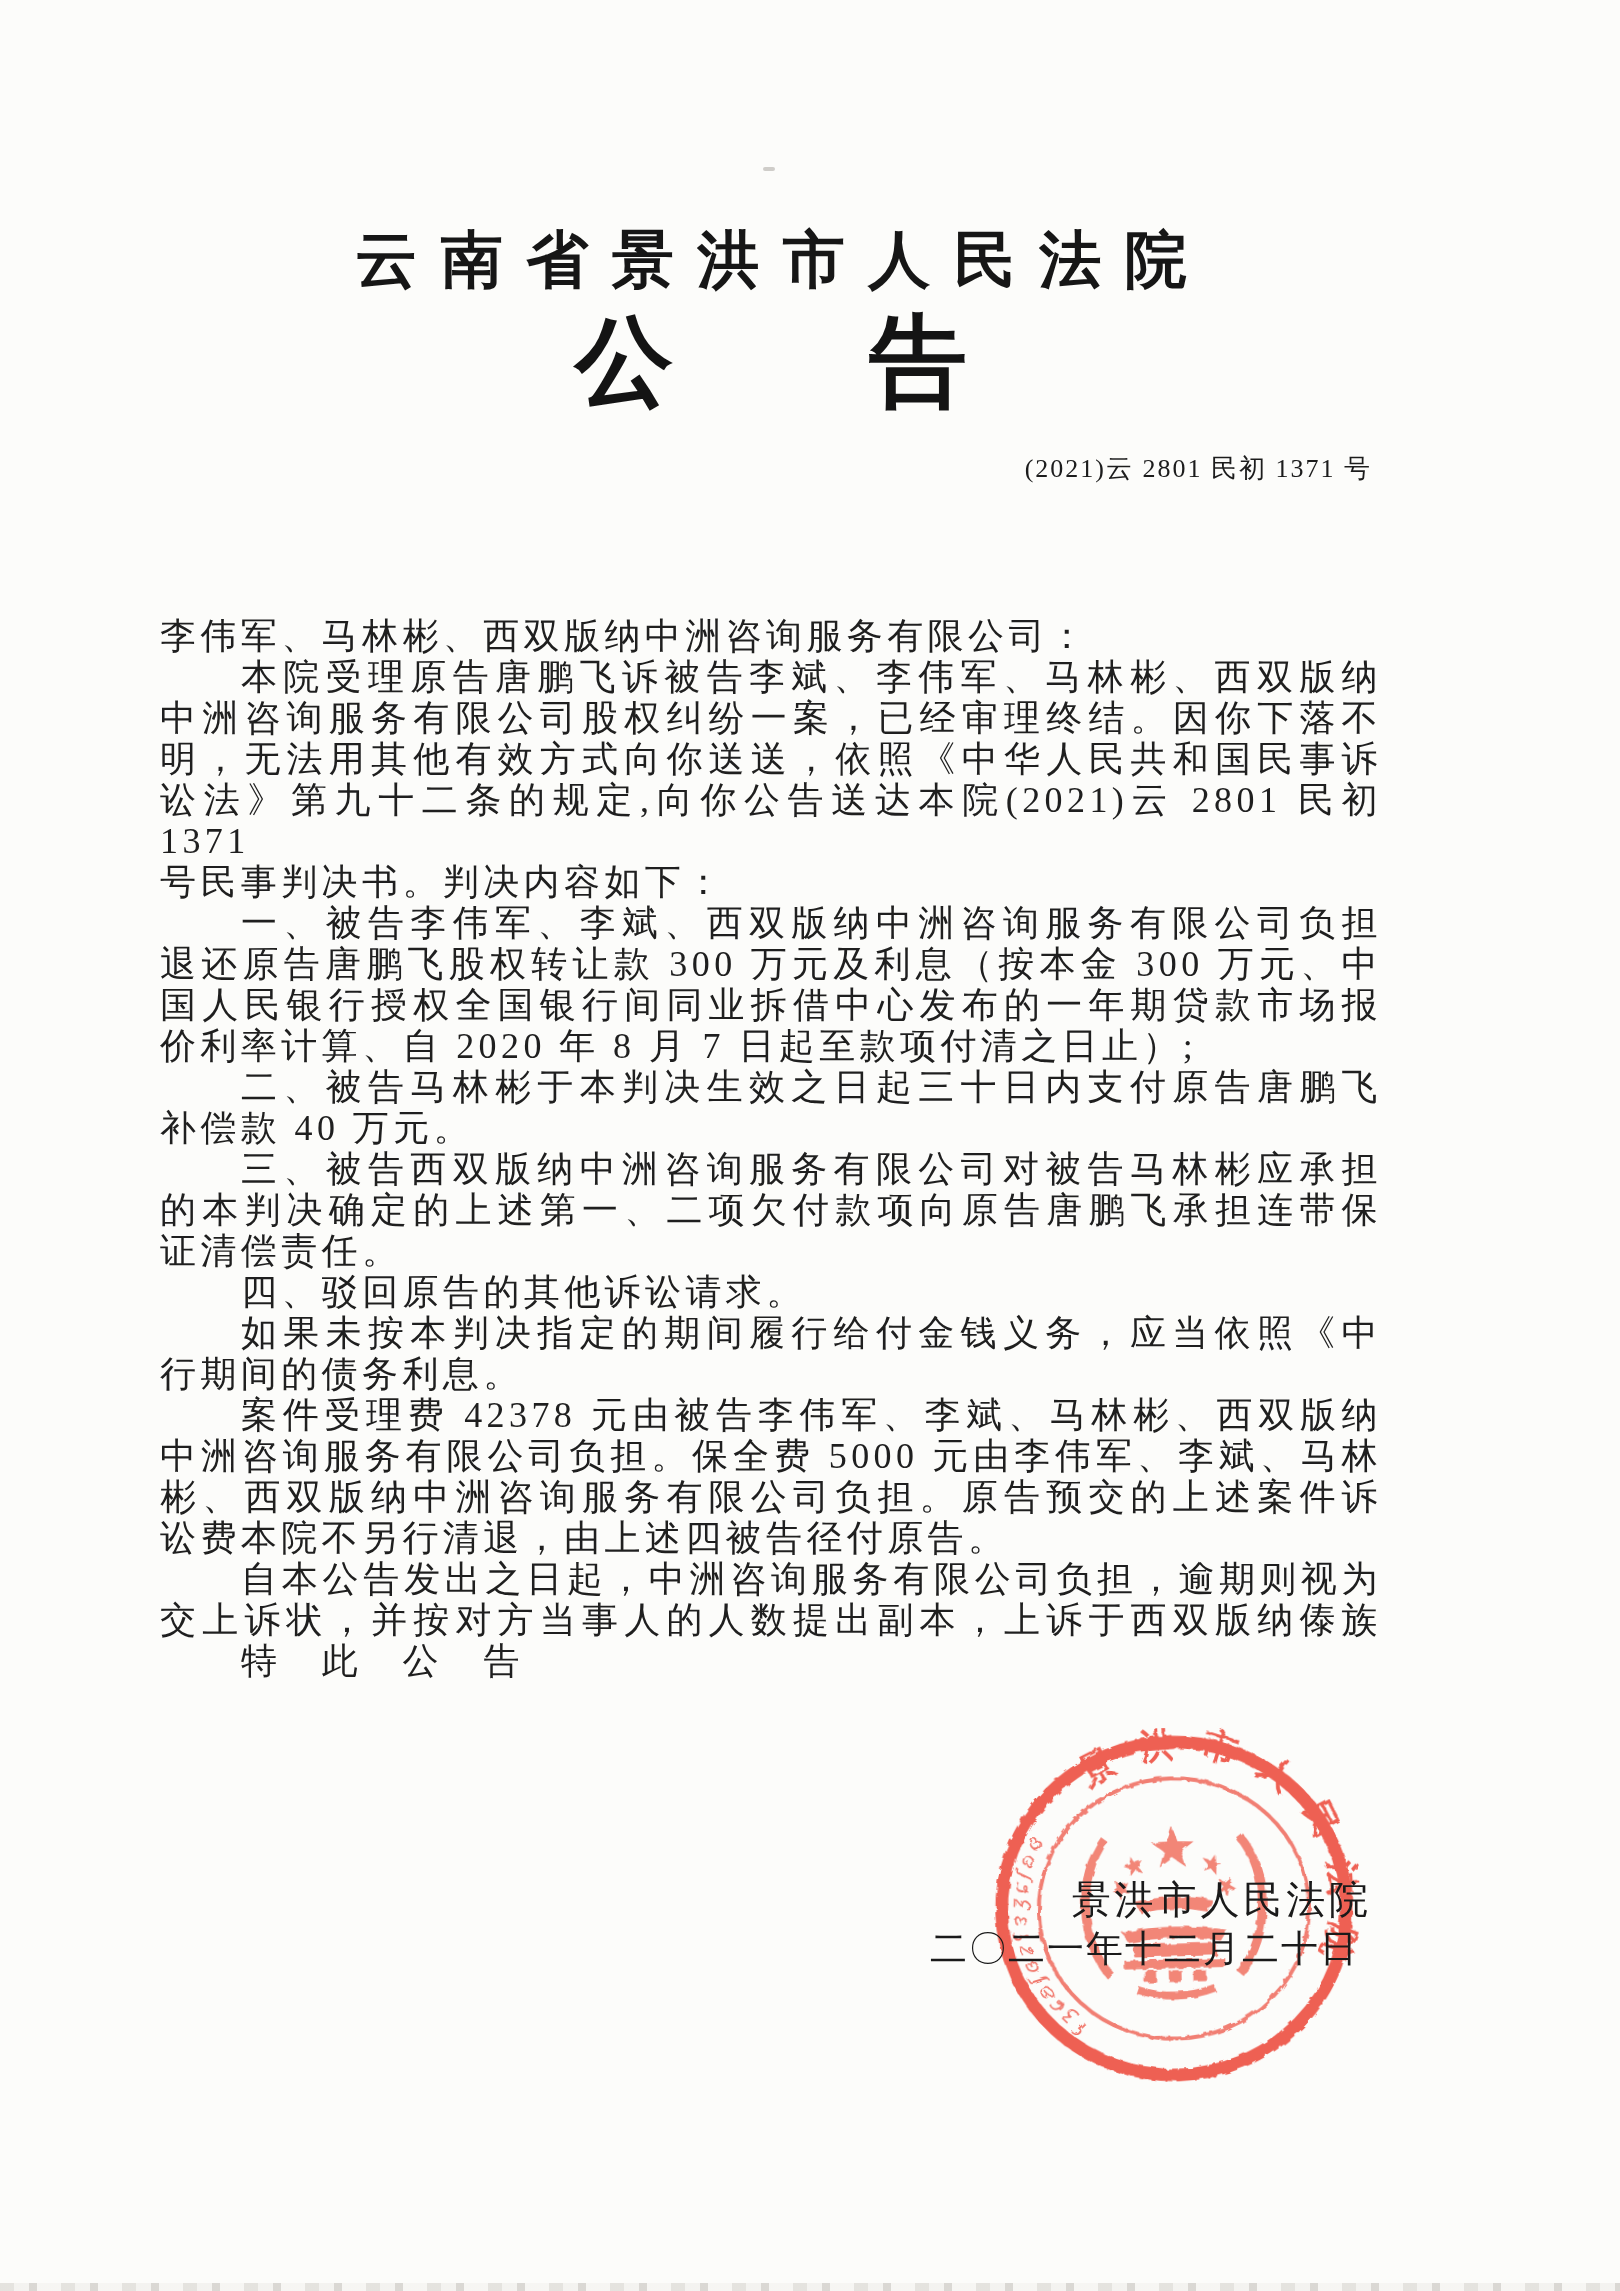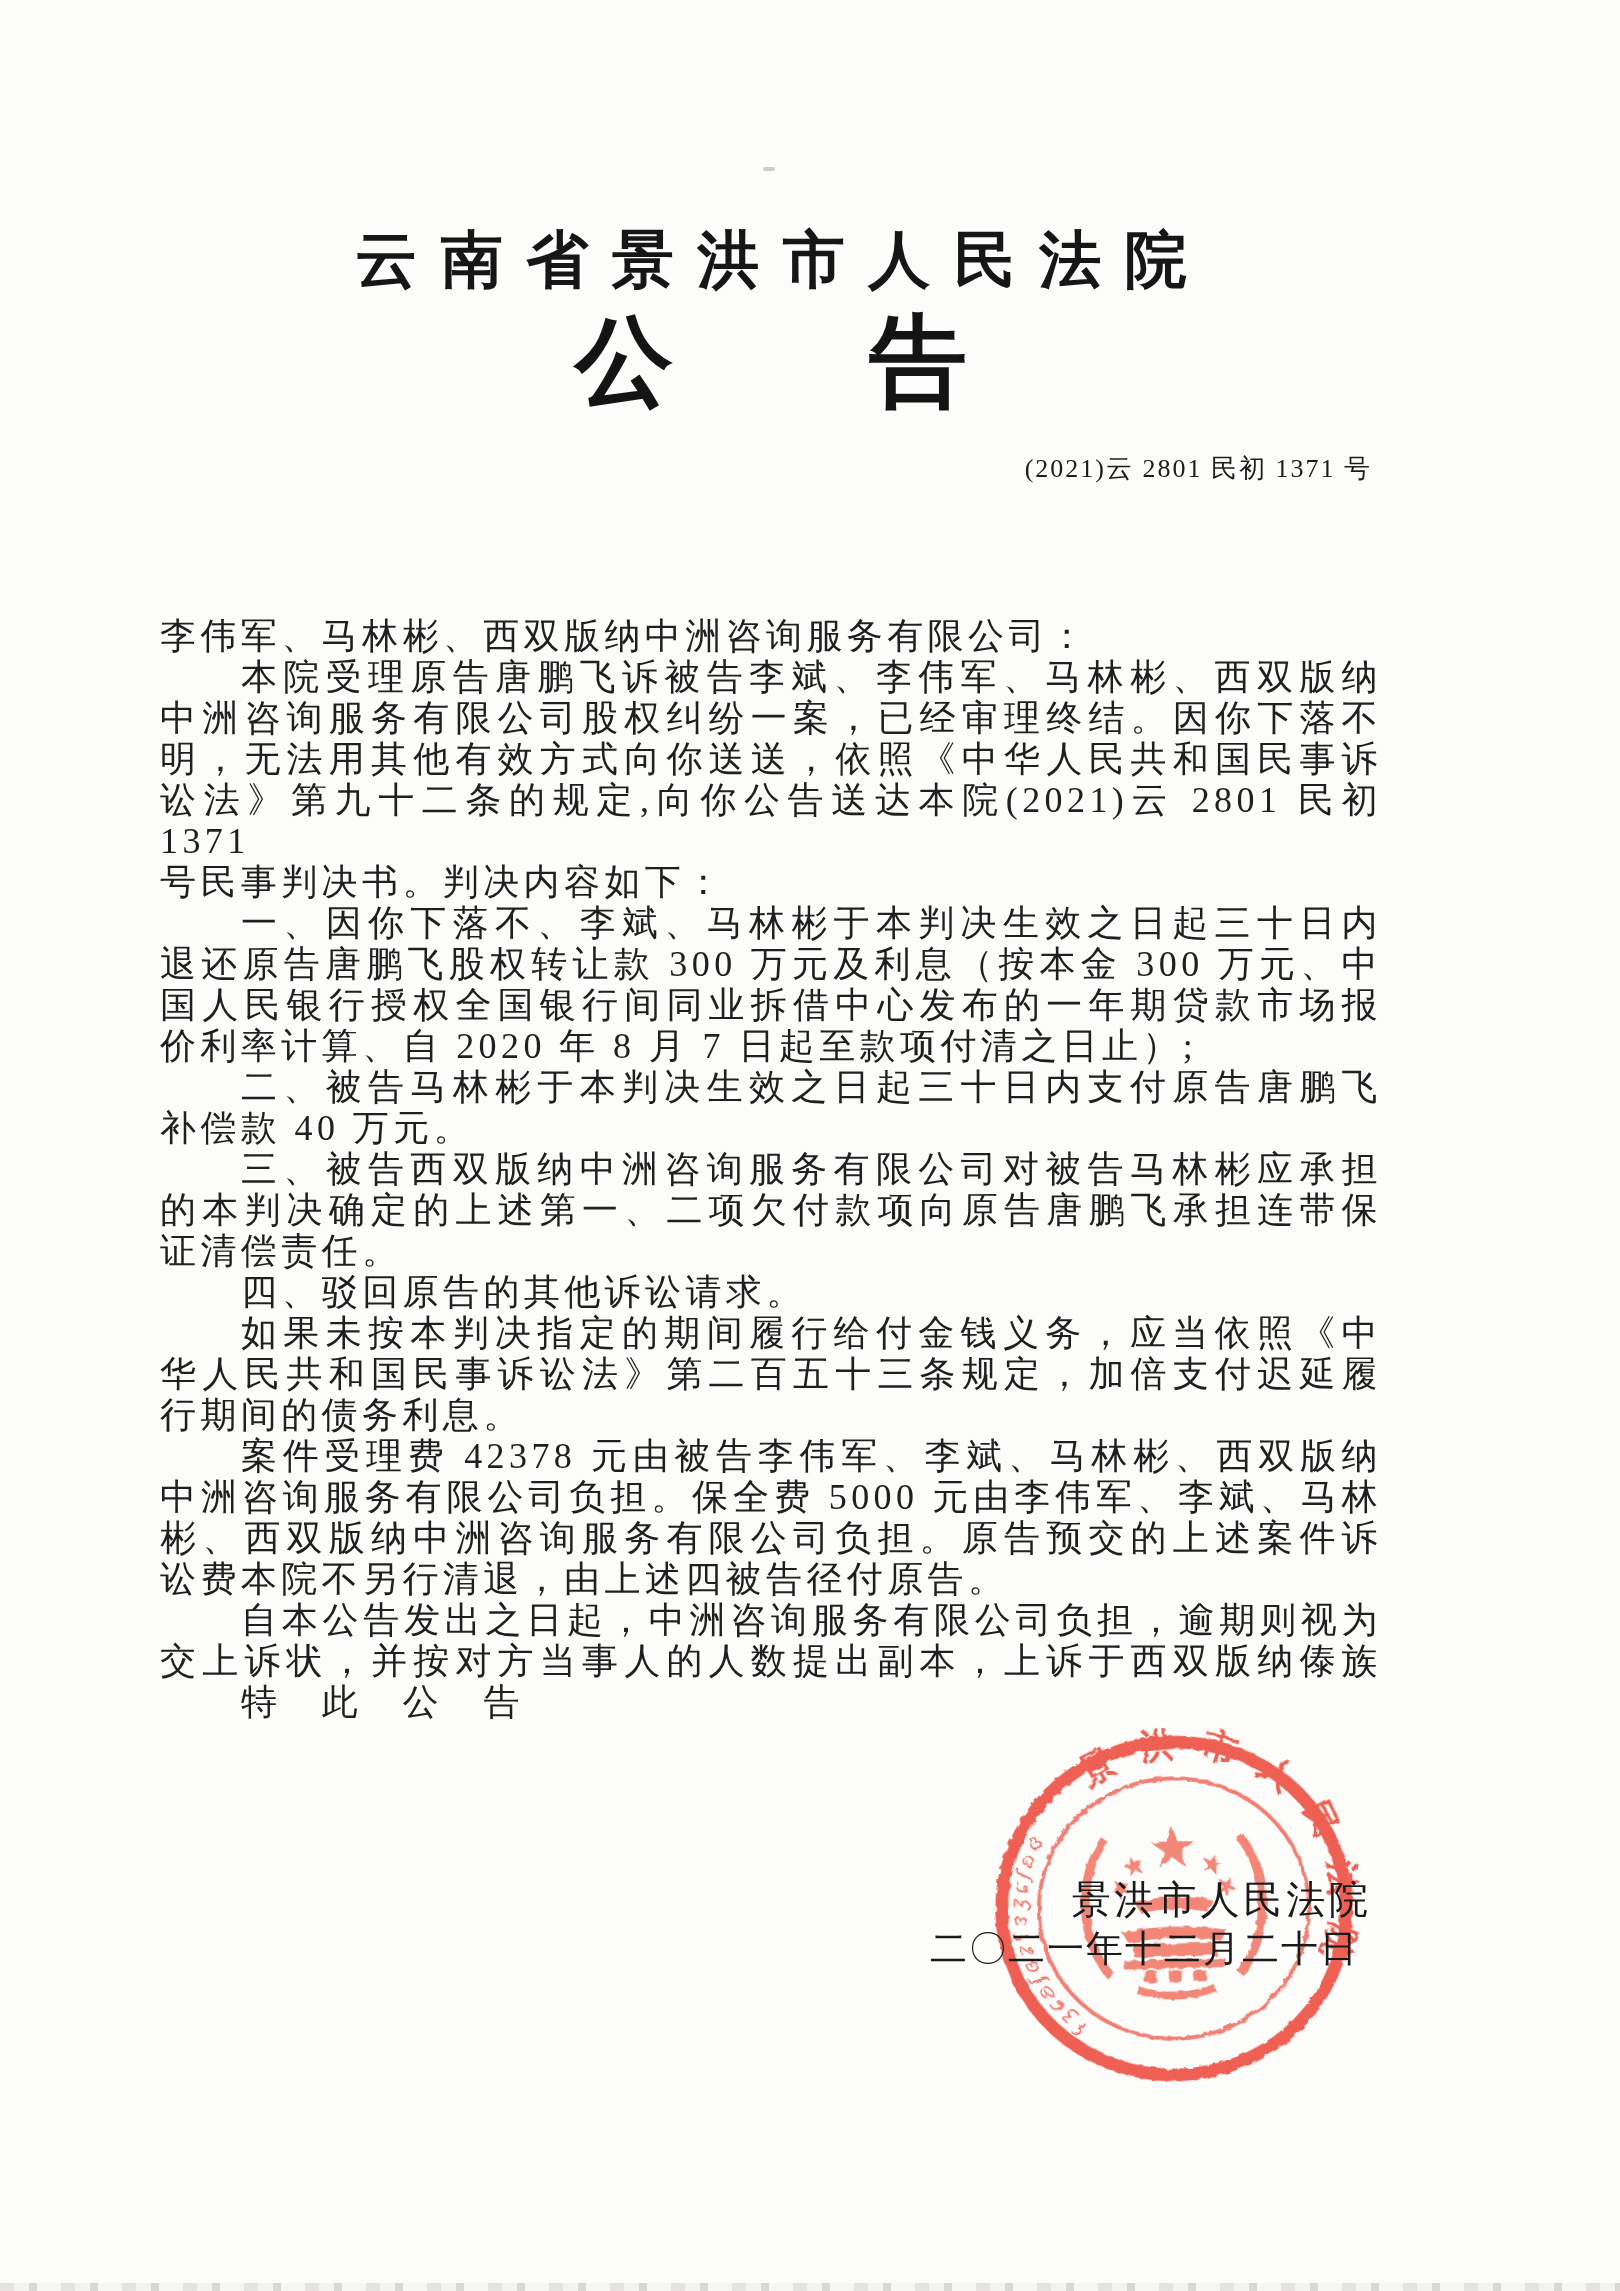--- a/index.html
+++ b/index.html
@@ -72,32 +72,31 @@
 
   <div class="case-number">(2021)云 2801 民初 1371 号</div>
 
   <div class="body-block">
       <div class="bline">李伟军、马林彬、西双版纳中洲咨询服务有限公司：</div>
       <div class="bline just ind">本院受理原告唐鹏飞诉被告李斌、李伟军、马林彬、西双版纳</div>
       <div class="bline just">中洲咨询服务有限公司股权纠纷一案，已经审理终结。因你下落不</div>
       <div class="bline just">明，无法用其他有效方式向你送送，依照《中华人民共和国民事诉</div>
       <div class="bline just">讼法》第九十二条的规定,向你公告送达本院(2021)云 2801 民初 1371</div>
       <div class="bline">号民事判决书。判决内容如下：</div>
-      <div class="bline just ind">一、因你下落不、李斌、马林彬于本判决生效之日起三十日内</div>
+      <div class="bline just ind">一、被告李伟军、李斌、西双版纳中洲咨询服务有限公司负担</div>
       <div class="bline just">退还原告唐鹏飞股权转让款 300 万元及利息（按本金 300 万元、中</div>
       <div class="bline just">国人民银行授权全国银行间同业拆借中心发布的一年期贷款市场报</div>
       <div class="bline">价利率计算、自 2020 年 8 月 7 日起至款项付清之日止）;</div>
       <div class="bline just ind">二、被告马林彬于本判决生效之日起三十日内支付原告唐鹏飞</div>
       <div class="bline">补偿款 40 万元。</div>
       <div class="bline just ind">三、被告西双版纳中洲咨询服务有限公司对被告马林彬应承担</div>
       <div class="bline just">的本判决确定的上述第一、二项欠付款项向原告唐鹏飞承担连带保</div>
       <div class="bline">证清偿责任。</div>
       <div class="bline ind">四、驳回原告的其他诉讼请求。</div>
       <div class="bline just ind">如果未按本判决指定的期间履行给付金钱义务，应当依照《中</div>
-      <div class="bline just">华人民共和国民事诉讼法》第二百五十三条规定，加倍支付迟延履</div>
       <div class="bline">行期间的债务利息。</div>
       <div class="bline just ind">案件受理费 42378 元由被告李伟军、李斌、马林彬、西双版纳</div>
       <div class="bline just">中洲咨询服务有限公司负担。保全费 5000 元由李伟军、李斌、马林</div>
       <div class="bline just">彬、西双版纳中洲咨询服务有限公司负担。原告预交的上述案件诉</div>
       <div class="bline">讼费本院不另行清退，由上述四被告径付原告。</div>
       <div class="bline just ind">自本公告发出之日起，中洲咨询服务有限公司负担，逾期则视为</div>
       <div class="bline just">交上诉状，并按对方当事人的人数提出副本，上诉于西双版纳傣族</div>
       <div class="bline ind">特　此　公　告</div>
     </div>
 

